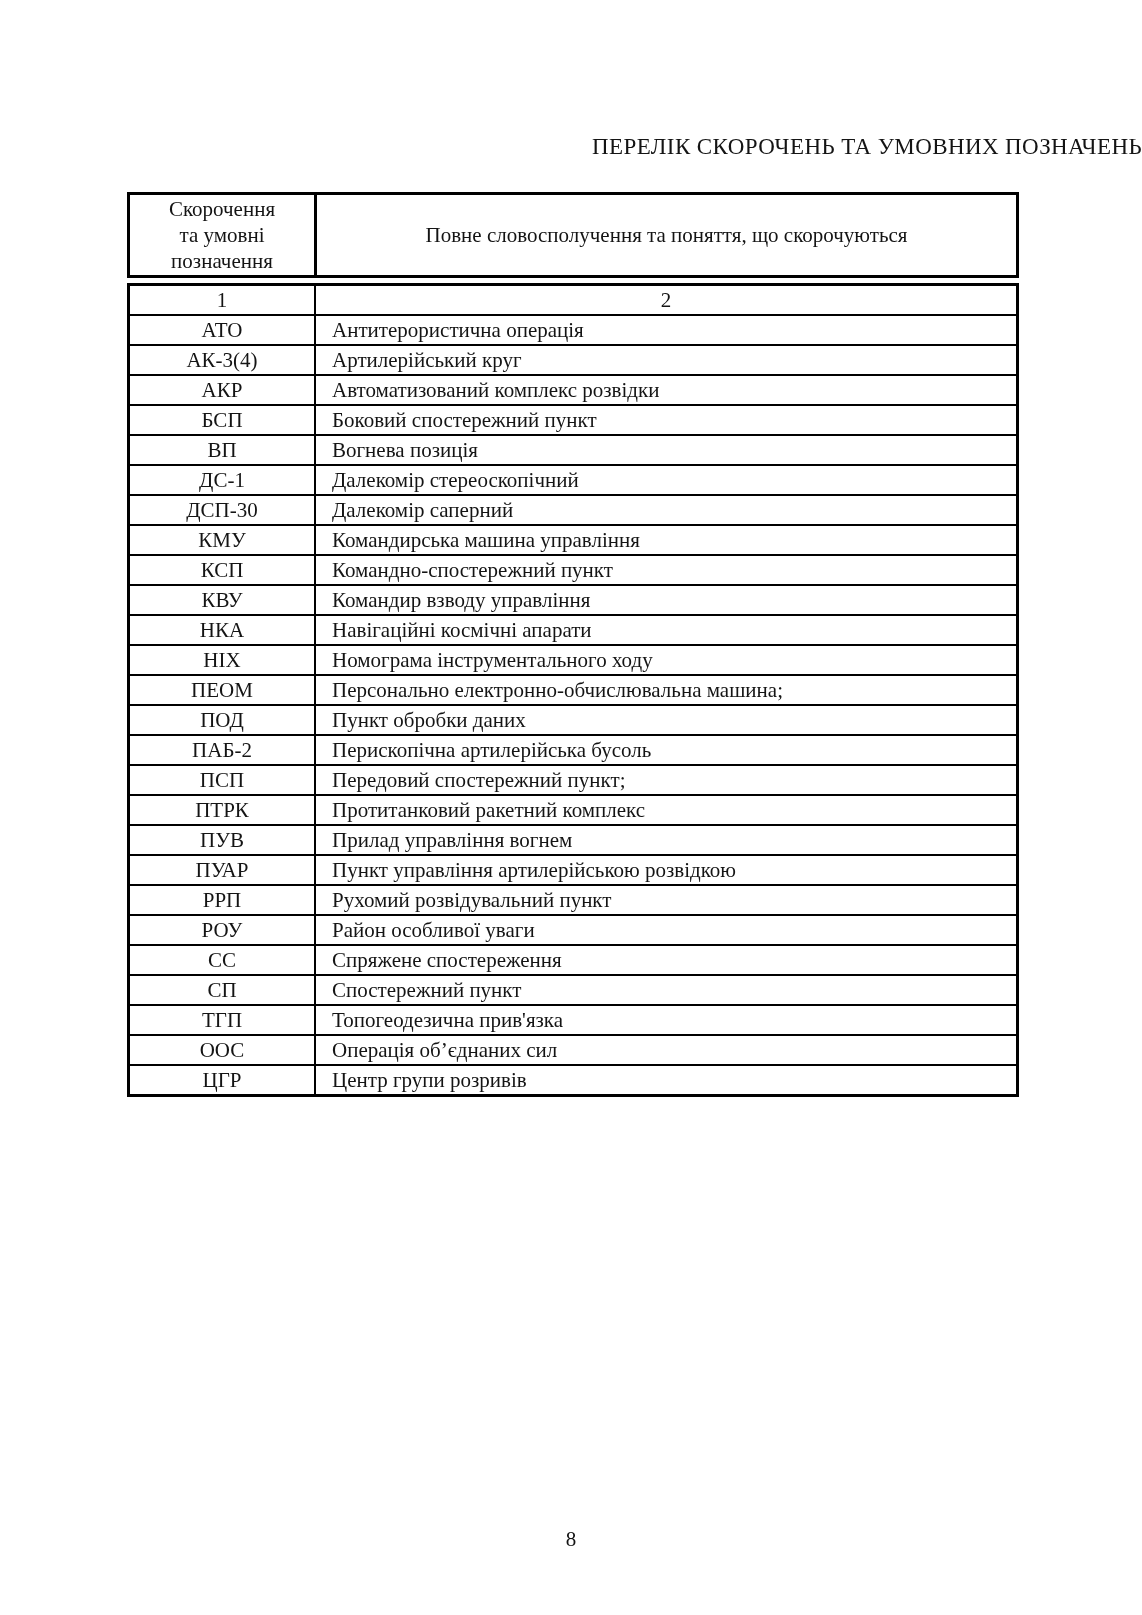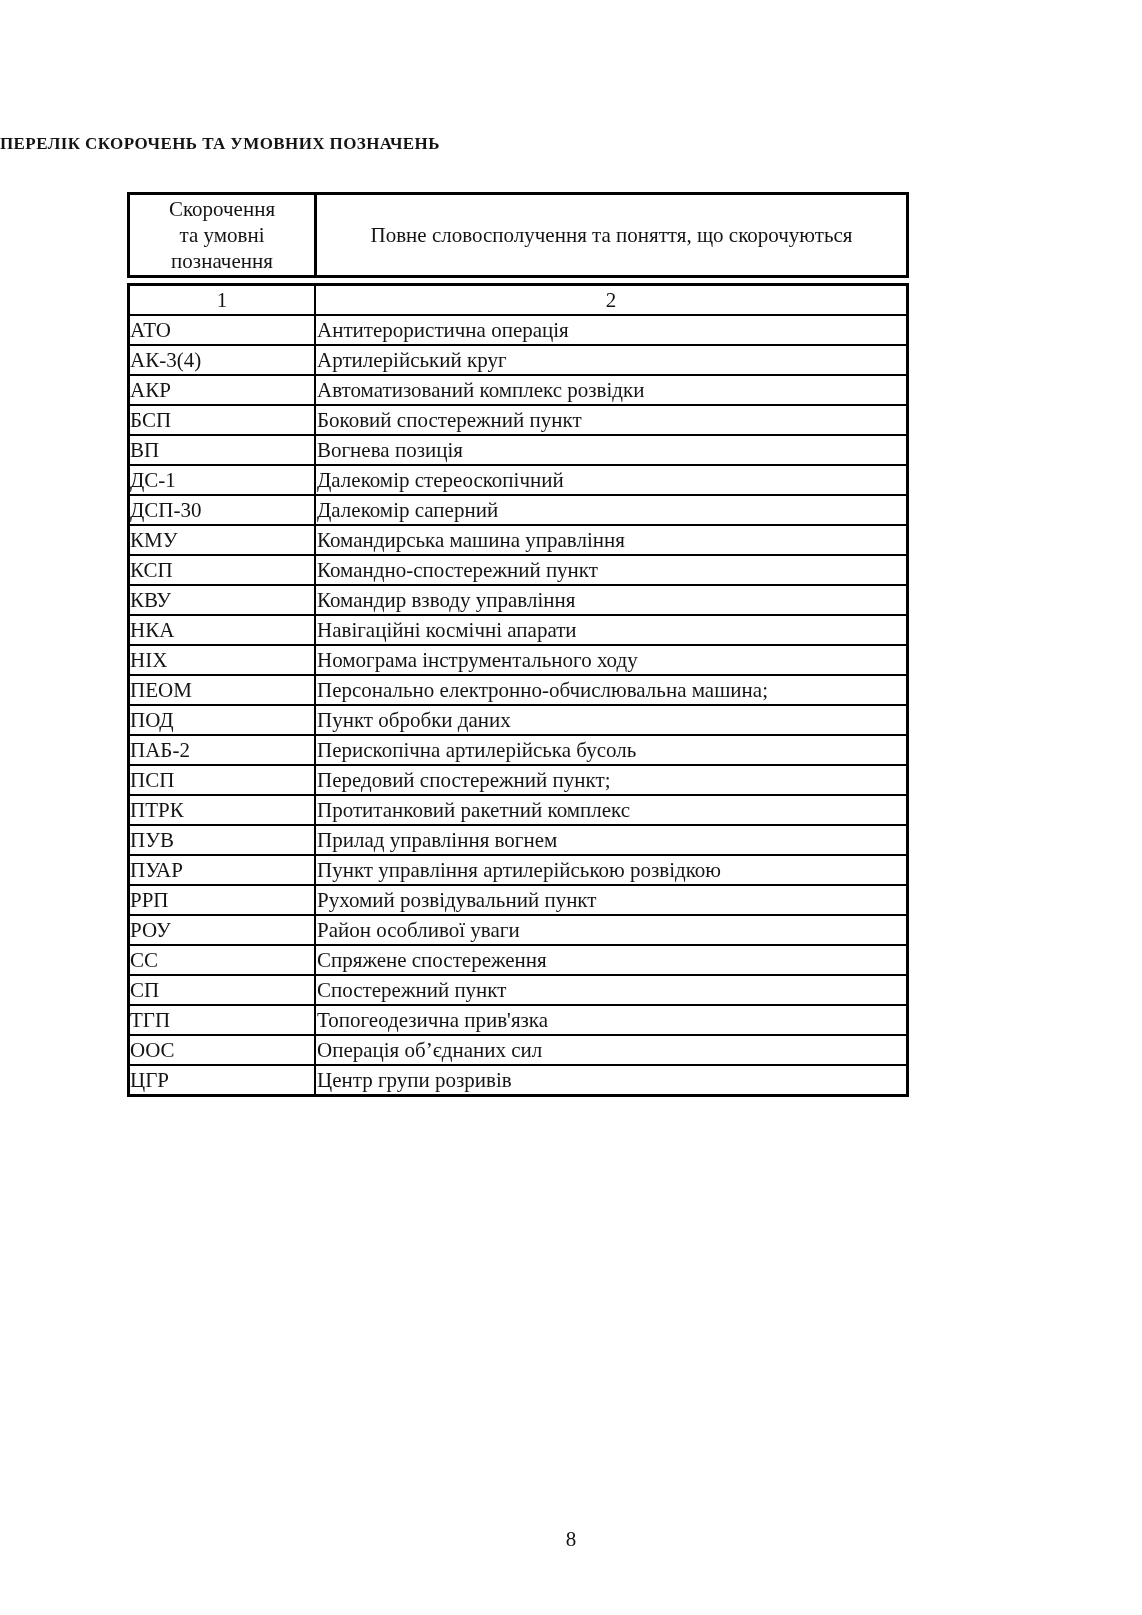--- a/index.html
+++ b/index.html
@@ -11,34 +11,34 @@
     background: #ffffff;
     font-family: "Liberation Serif", serif;
     color: #141414;
     overflow: hidden;
   }
   .doc-title {
     position: absolute;
     top: 134px;
     left: 0;
     width: 100%;
-    text-align: left;
-    font-weight: bold;
-    font-size: 17px;
+    text-align: right;
+    font-weight: normal;
+    font-size: 23px;
     letter-spacing: 0.4px;
   }
   .table-wrap {
     position: absolute;
     left: 127px;
     top: 192px;
     width: 886px;
   }
   table {
     border-collapse: collapse;
-    width: 782px;
+    width: 892px;
     table-layout: fixed;
     border-radius: 12px;
   }
   .col-abbr { width: 184px; }
   .header-table td {
     border: 3px solid #000;
     vertical-align: middle;
     text-align: center;
     font-size: 21px;
     height: 80px;
@@ -55,25 +55,25 @@
   .body-table td {
     border: 2px solid #000;
     height: 28px;
     font-size: 21px;
     padding: 0;
     vertical-align: middle;
     overflow: hidden;
     white-space: nowrap;
   }
   .body-table td.abbr-cell {
-    text-align: left;
+    text-align: center;
   }
   .body-table td.full-cell {
     text-align: left;
-    padding-left: 1px;
+    padding-left: 16px;
     margin-left: 11px;
   }
   .body-table tr.numbers-row td {
     text-align: center;
   }
   .page-number {
     position: absolute;
     top: 1527px;
     left: 0;
     width: 100%;

